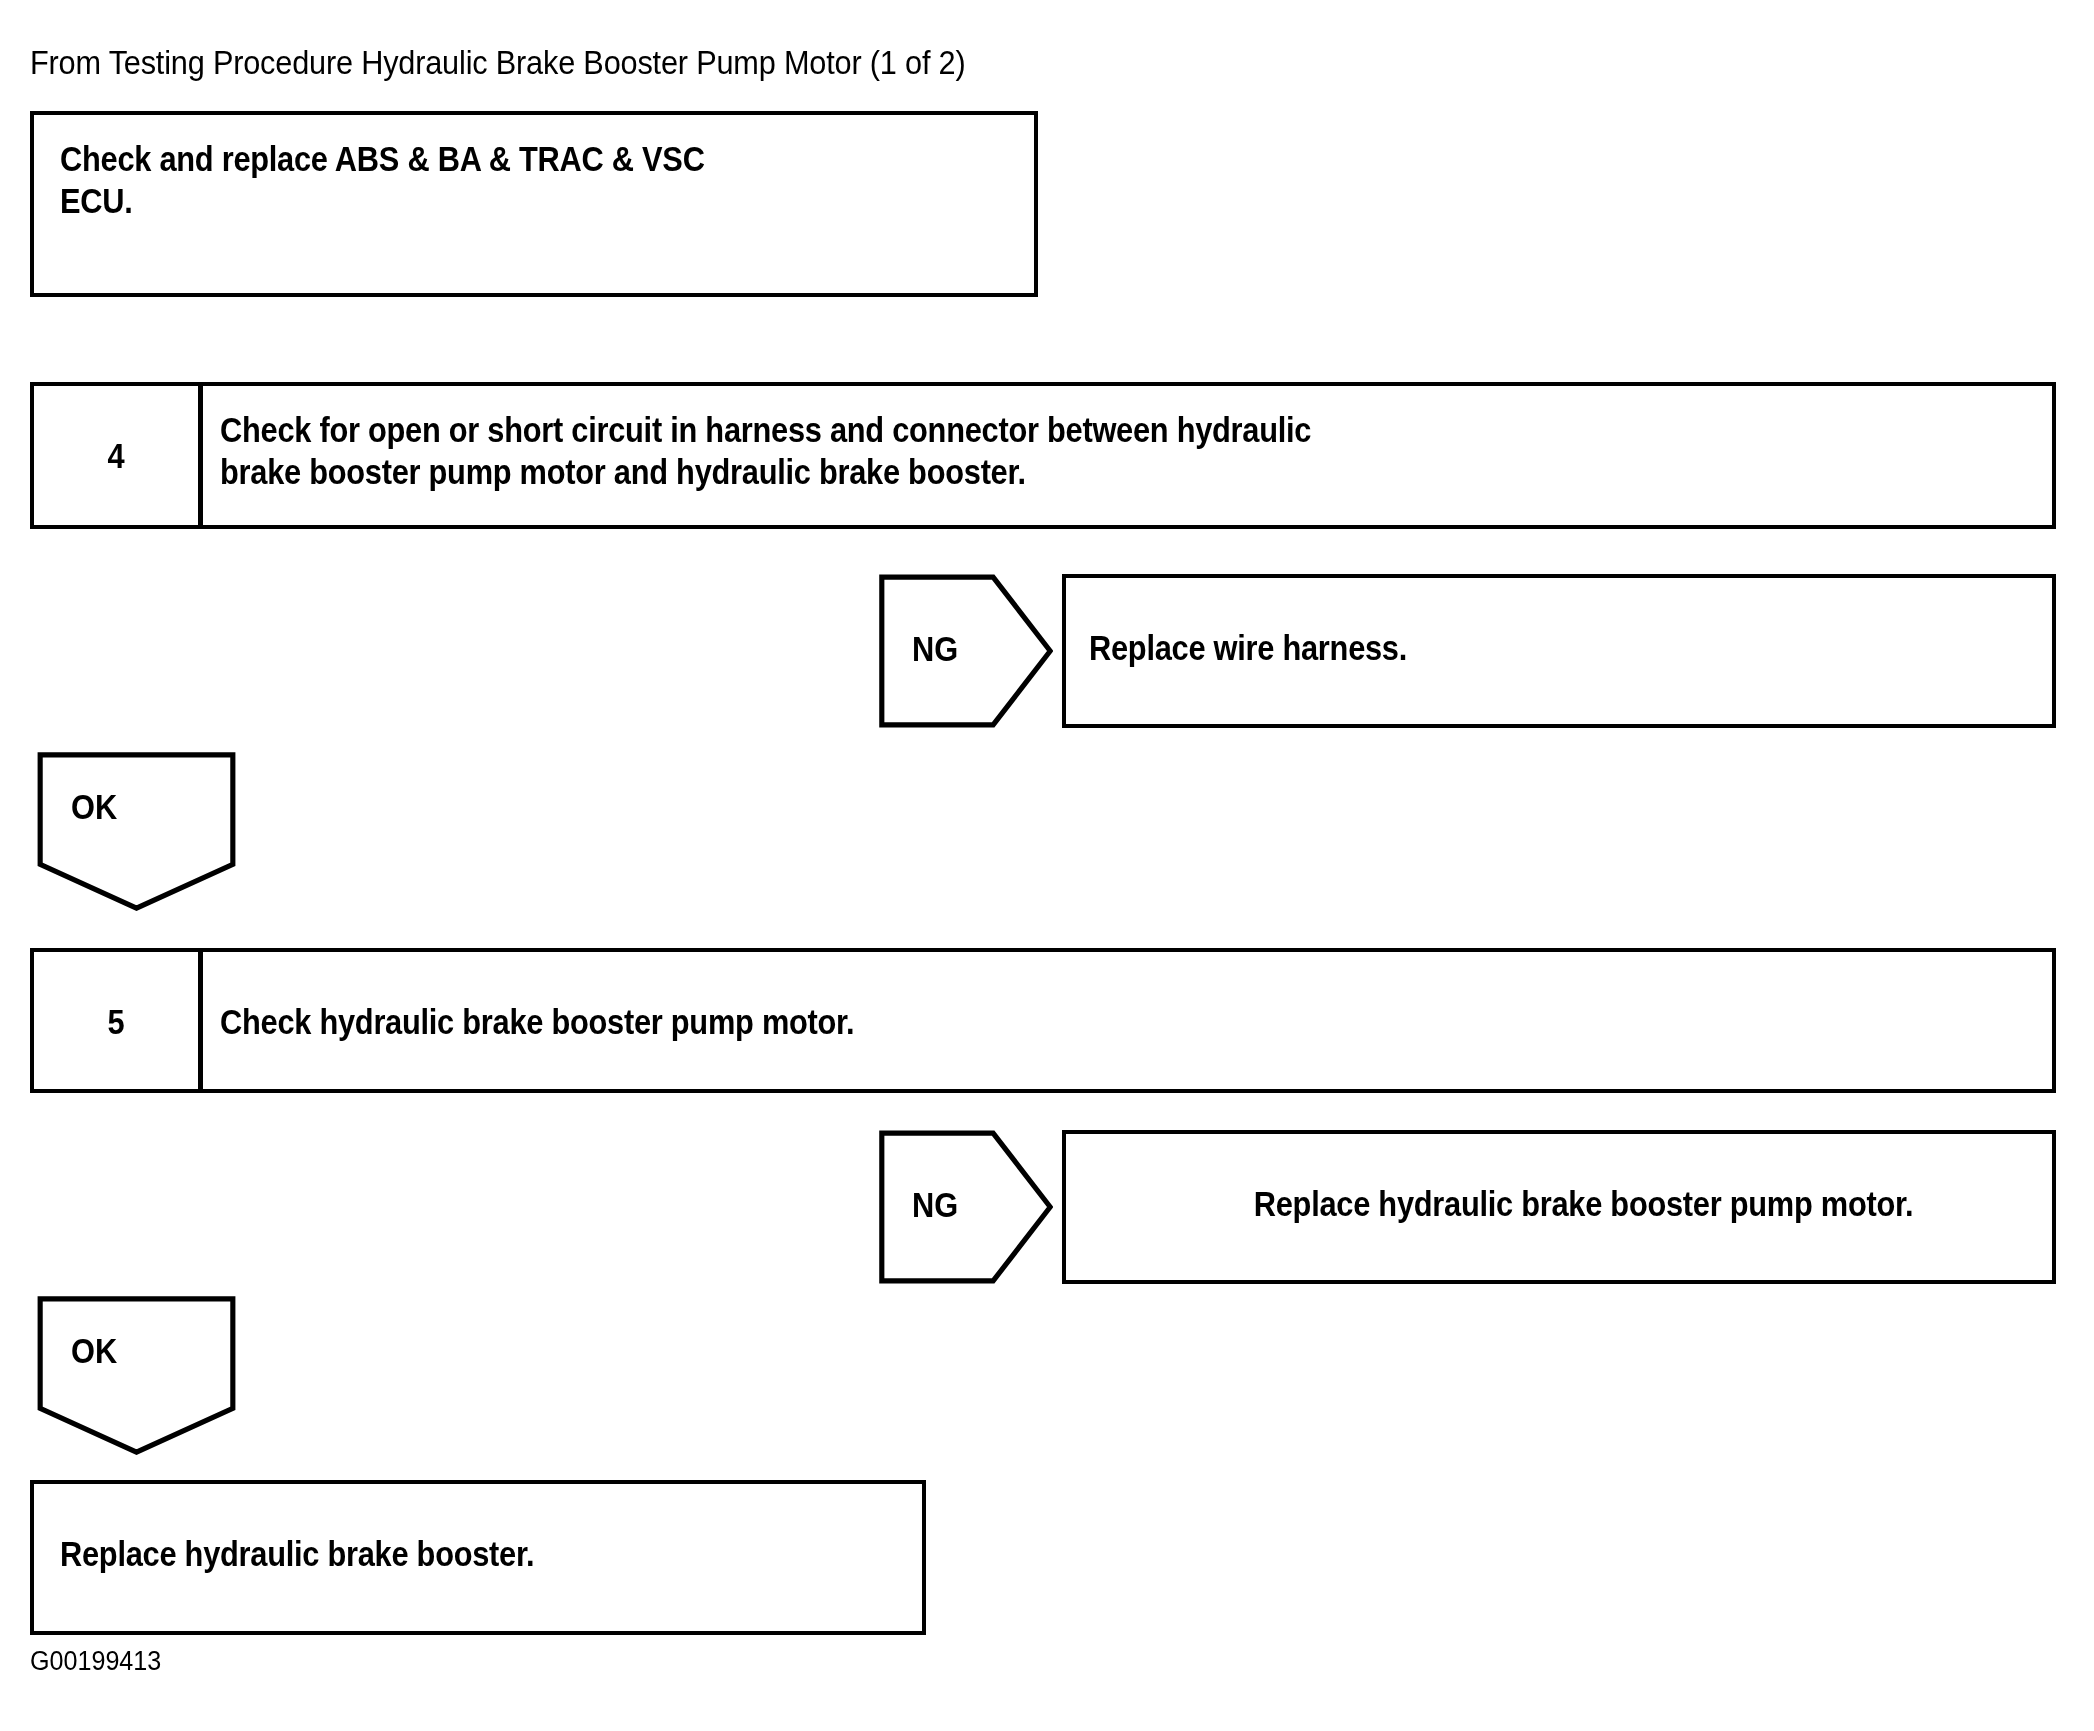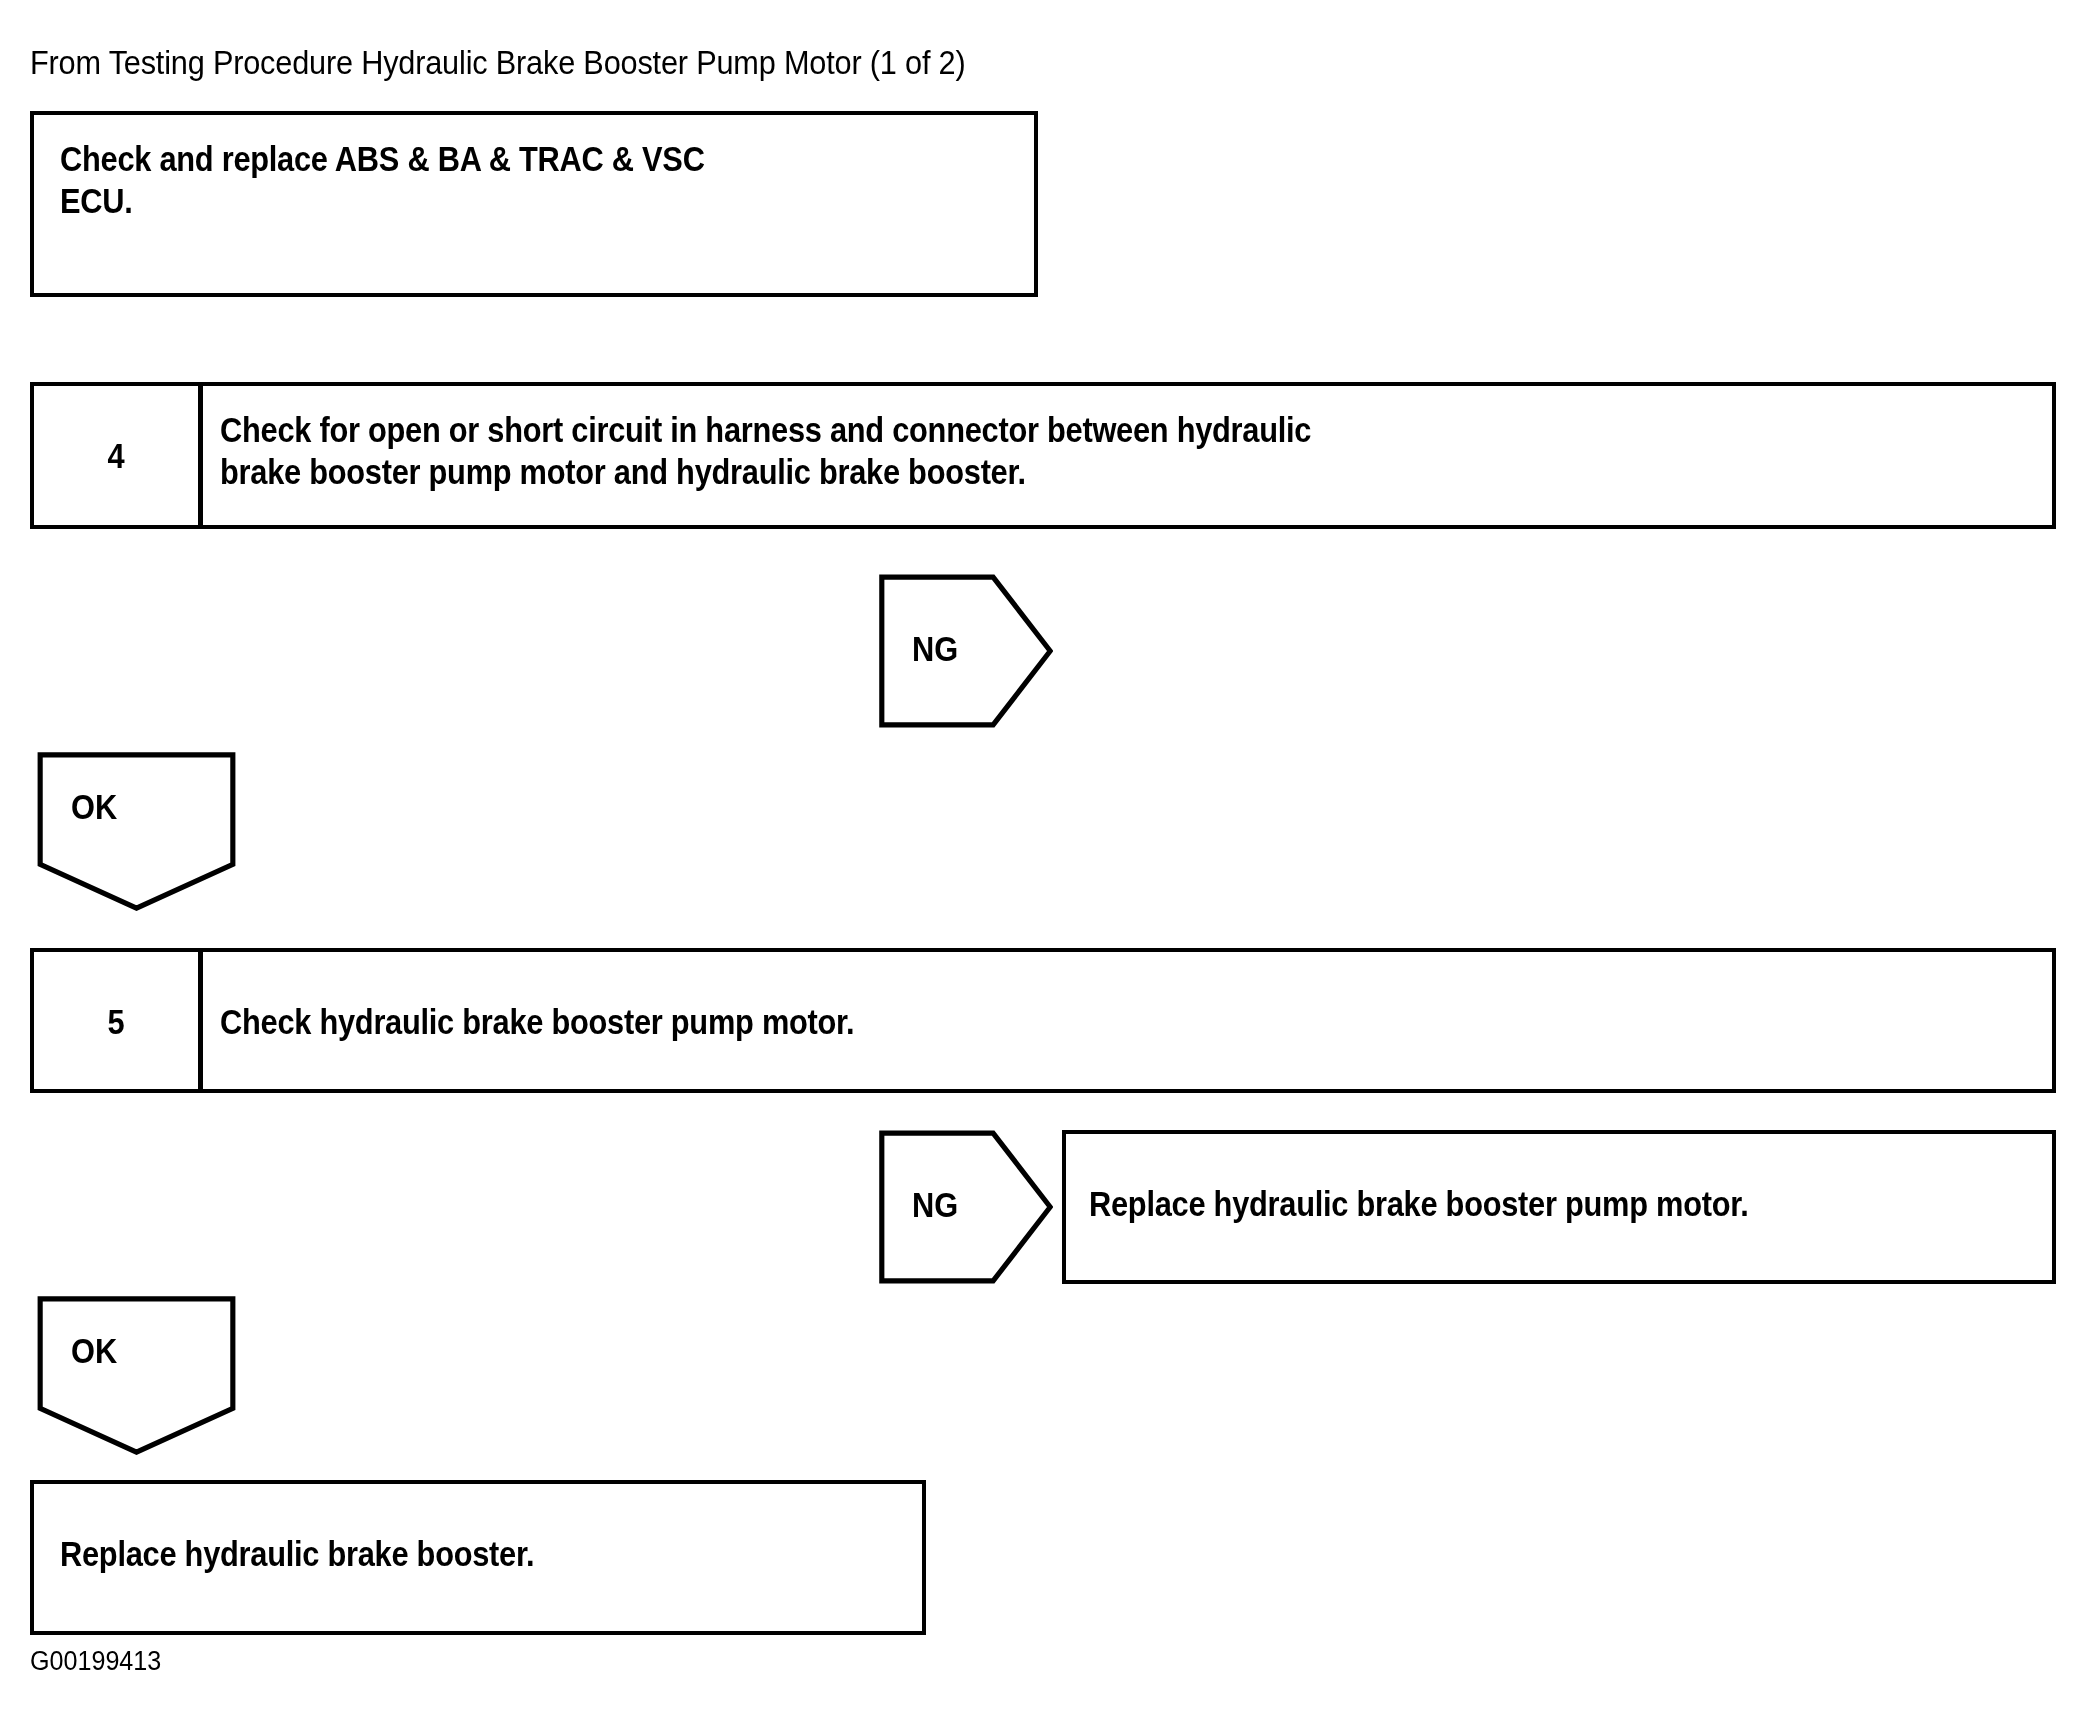--- a/index.html
+++ b/index.html
@@ -125,20 +125,23 @@
 brake booster pump motor and hydraulic brake booster.</div>
   </div>
 
   <div class="arrow-wrap" style="left:879px; top:574px; width:174px; height:154px;">
     <svg width="174" height="154" viewBox="0 0 186 164">
       <polygon points="3,3 122,3 183,82 122,161 3,161" fill="#ffffff" stroke="#000000" stroke-width="5.5" stroke-linejoin="miter"></polygon>
     </svg>
     <div class="arrow-label" style="left:33px; top:54px;">NG</div>
   </div>
 
+  <div class="box" style="left:1062px; top:574px; width:994px; height:154px;">
+    <div class="box-text" style="left:23.4px; top:49px; width:1077px;">Replace wire harness.</div>
+  </div>
 
   <div class="arrow-wrap" style="left:37px; top:752px; width:199px; height:159px;">
     <svg width="199" height="159" viewBox="0 0 212 170">
       <polygon points="3,3 209,3 209,120 106,167 3,120" fill="#ffffff" stroke="#000000" stroke-width="5.5" stroke-linejoin="miter"></polygon>
     </svg>
     <div class="arrow-label" style="left:34px; top:34px;">OK</div>
   </div>
 
   <div class="box" style="left:30px; top:948px; width:2026px; height:145px;">
     <div class="step-divider" style="left:164px;"></div>
@@ -146,21 +149,21 @@
     <div class="box-text" style="left:186px; top:49px; width:2155px;">Check hydraulic brake booster pump motor.</div>
   </div>
 
   <div class="arrow-wrap" style="left:879px; top:1130px; width:174px; height:154px;">
     <svg width="174" height="154" viewBox="0 0 186 164">
       <polygon points="3,3 122,3 183,82 122,161 3,161" fill="#ffffff" stroke="#000000" stroke-width="5.5" stroke-linejoin="miter"></polygon>
     </svg>
     <div class="arrow-label" style="left:33px; top:54px;">NG</div>
   </div>
 
-  <div class="box" style="left:1062px; top:1130px; width:994px; height:154px;">
+  <div class="box" style="left:1062px; top:1130px; width:994px; height:154px;text-align:center;">
     <div class="box-text" style="left:23.4px; top:49px; width:1124px;">Replace hydraulic brake booster pump motor.</div>
   </div>
 
   <div class="arrow-wrap" style="left:37px; top:1296px; width:199px; height:159px;">
     <svg width="199" height="159" viewBox="0 0 212 170">
       <polygon points="3,3 209,3 209,120 106,167 3,120" fill="#ffffff" stroke="#000000" stroke-width="5.5" stroke-linejoin="miter"></polygon>
     </svg>
     <div class="arrow-label" style="left:34px; top:34px;">OK</div>
   </div>
 

